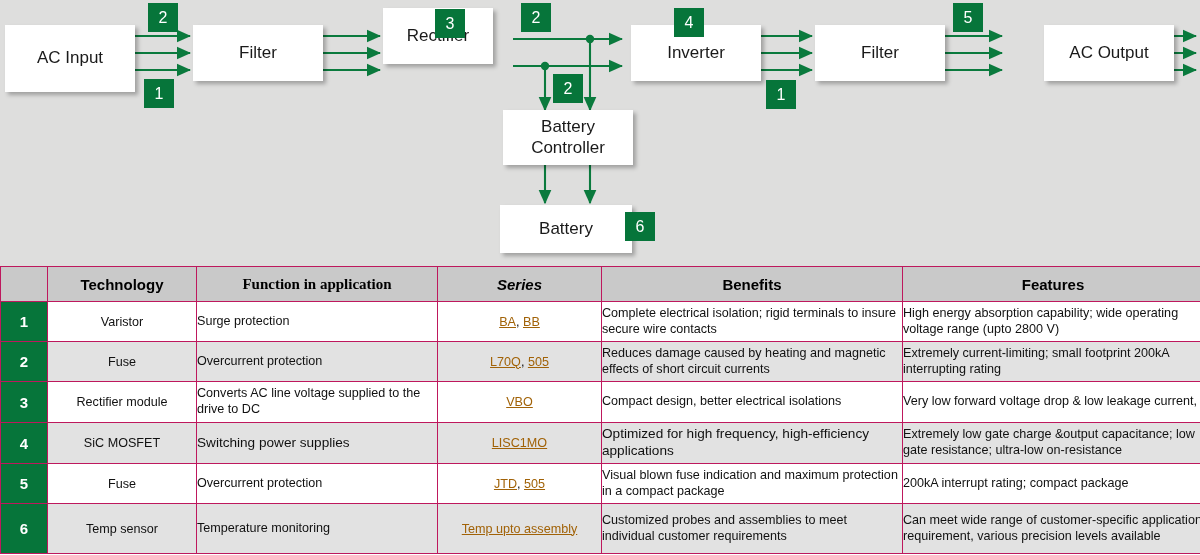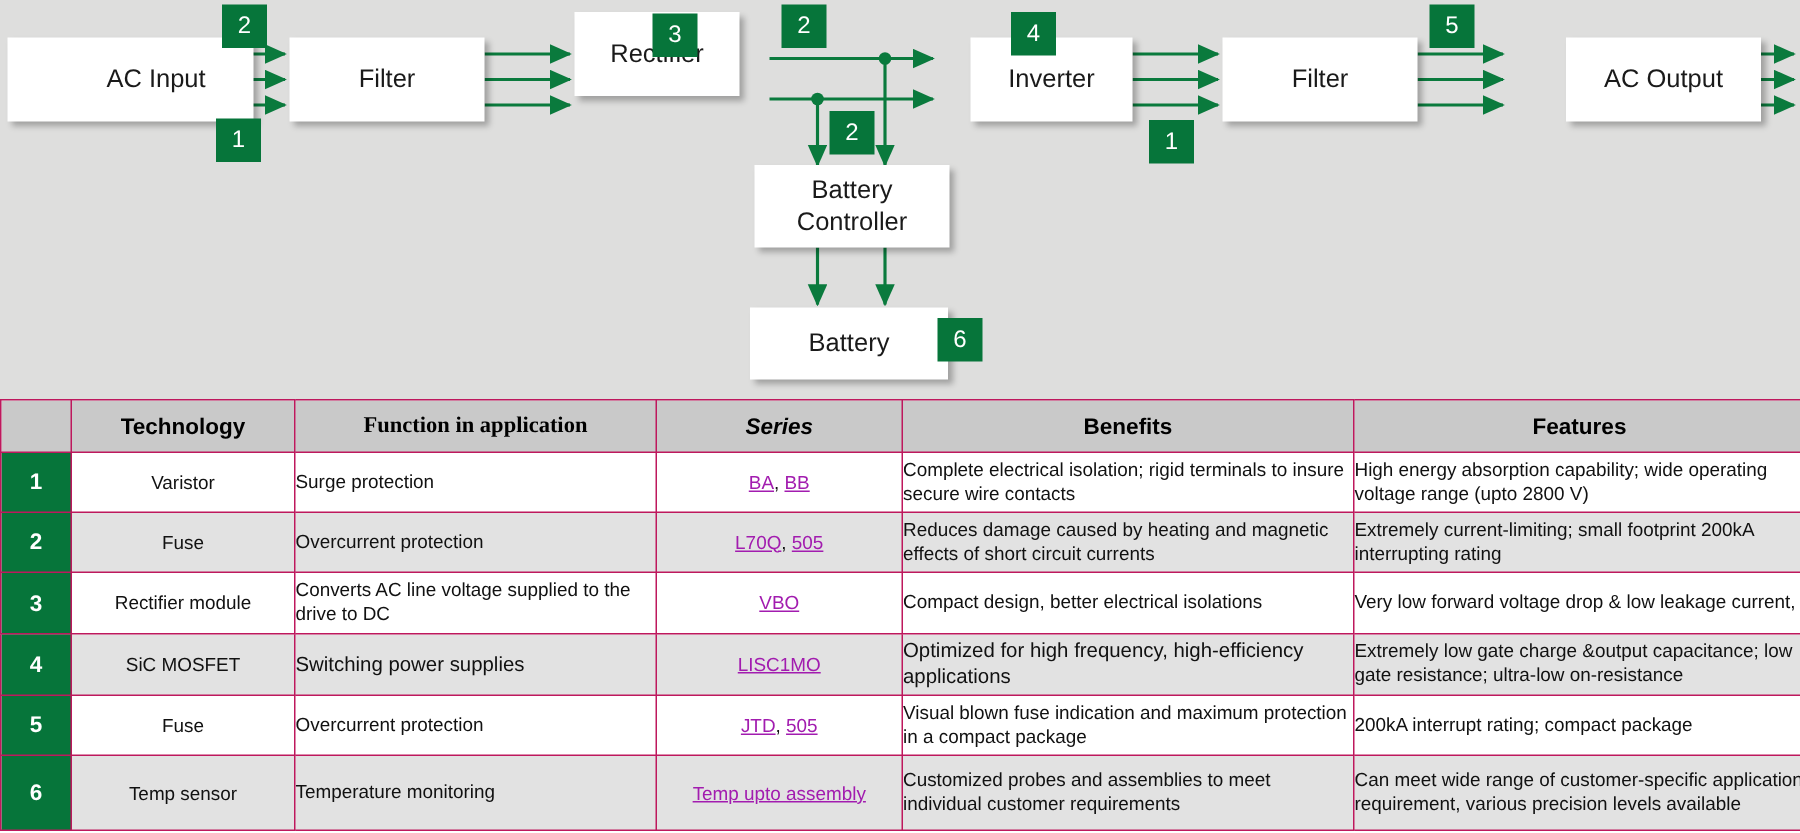--- a/index.html
+++ b/index.html
@@ -113,21 +113,21 @@
     padding: 4px 7px;
     line-height: 1.25;
   }
   td.ser {
     text-align: center;
     padding: 3px 4px;
   }
   tr.alt td:not(.idx) { background: #e2e2e2; }
   tr.norm td:not(.idx) { background: #ffffff; }
   td.ser a {
-    color: #a21caf;
+    color: #a16207;
     text-decoration: underline;
   }
   .sep { color: #111111; text-decoration: none; }
   .r4 td.func, .r4 td.ben { font-size: 13.6px; }
 </style>
 </head>
 <body>
 
 <div id="page">
 
@@ -170,33 +170,33 @@
         <line x1="1135" y1="53" x2="1196" y2="53"></line>
         <line x1="1135" y1="70" x2="1196" y2="70"></line>
       </g>
 
       <g fill="#0a7a3d">
         <circle cx="590" cy="39" r="4.2"></circle>
         <circle cx="545" cy="66" r="4.2"></circle>
       </g>
     </svg>
 
-    <div class="blk" style="left:5px;  top:25px;  width:130px; height:56px;padding-left:34px;">
+    <div class="blk" style="left:5px;  top:25px;  width:130px; height:67px;">
       <span>AC Input</span>
     </div>
 
     <div class="blk" style="left:193px; top:25px; width:130px; height:56px;">
       <span>Filter</span>
     </div>
 
     <div class="blk" style="left:383px; top:8px; width:110px; height:56px;">
       <span>Rectifier</span>
     </div>
 
-    <div class="blk" style="left:647px; top:25px; width:108px; height:56px;">
+    <div class="blk" style="left:631px; top:25px; width:130px; height:56px;">
       <span>Inverter</span>
     </div>
 
     <div class="blk" style="left:815px; top:25px; width:130px; height:56px;">
       <span>Filter</span>
     </div>
 
     <div class="blk" style="left:1044px; top:25px; width:130px; height:56px;">
       <span>AC Output</span>
     </div>

